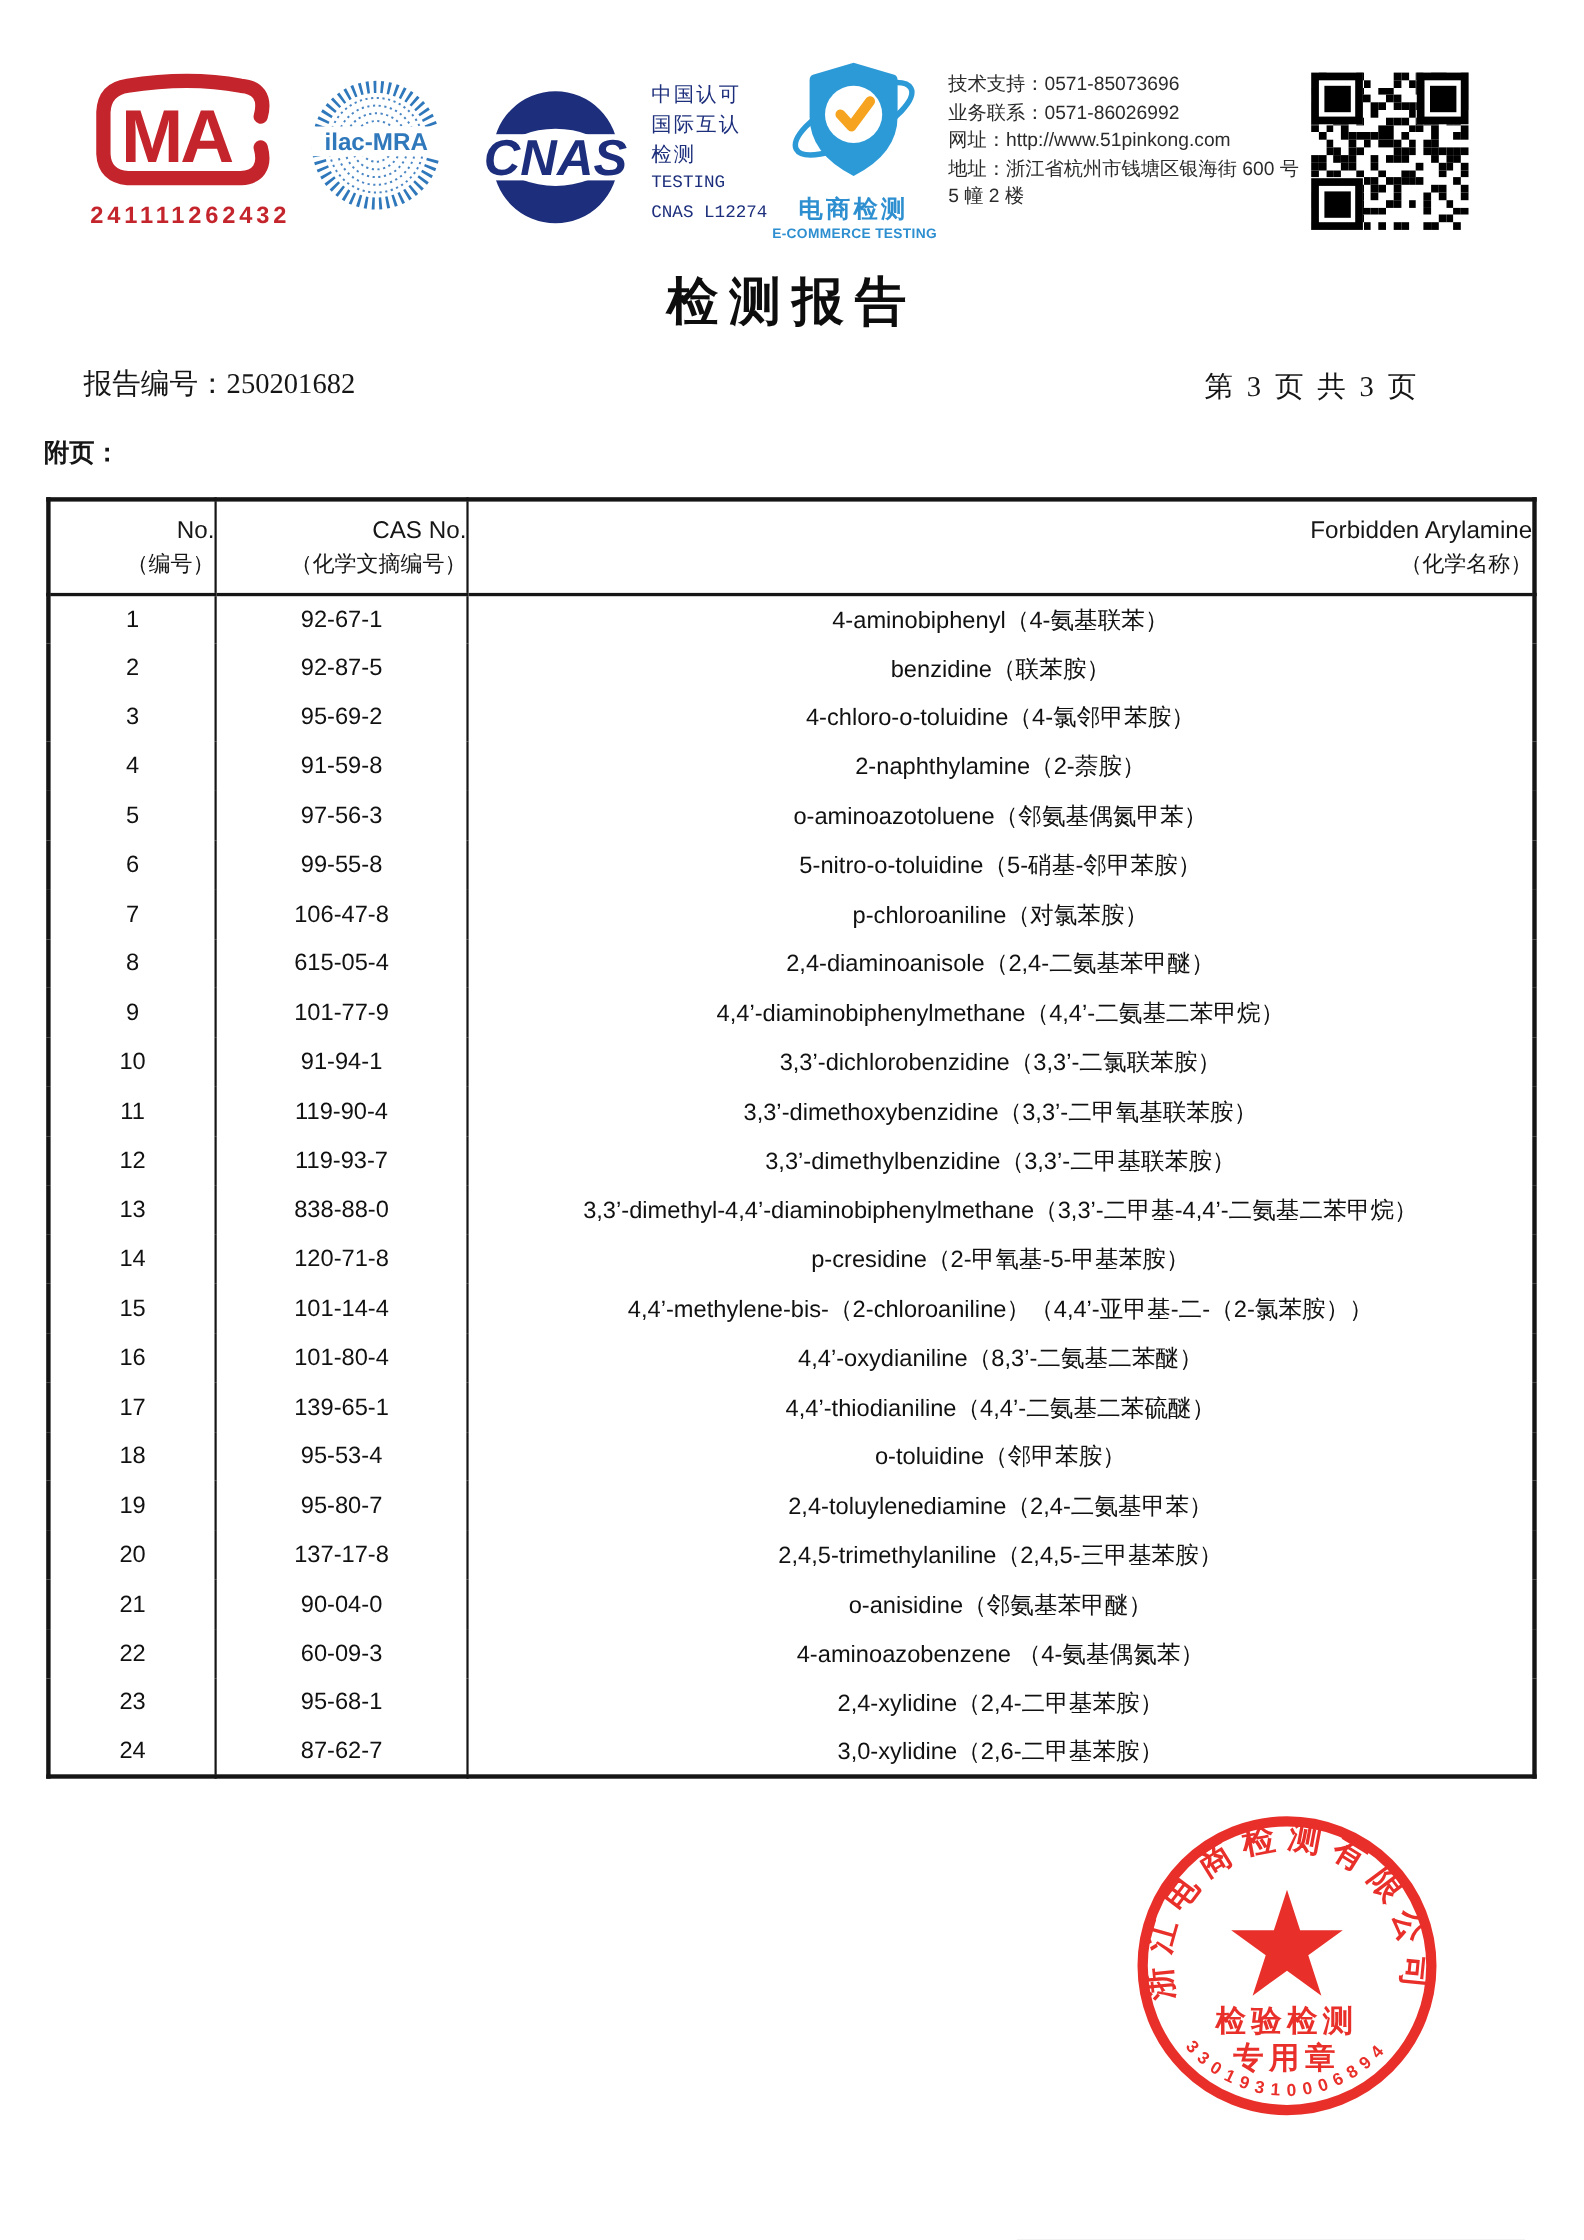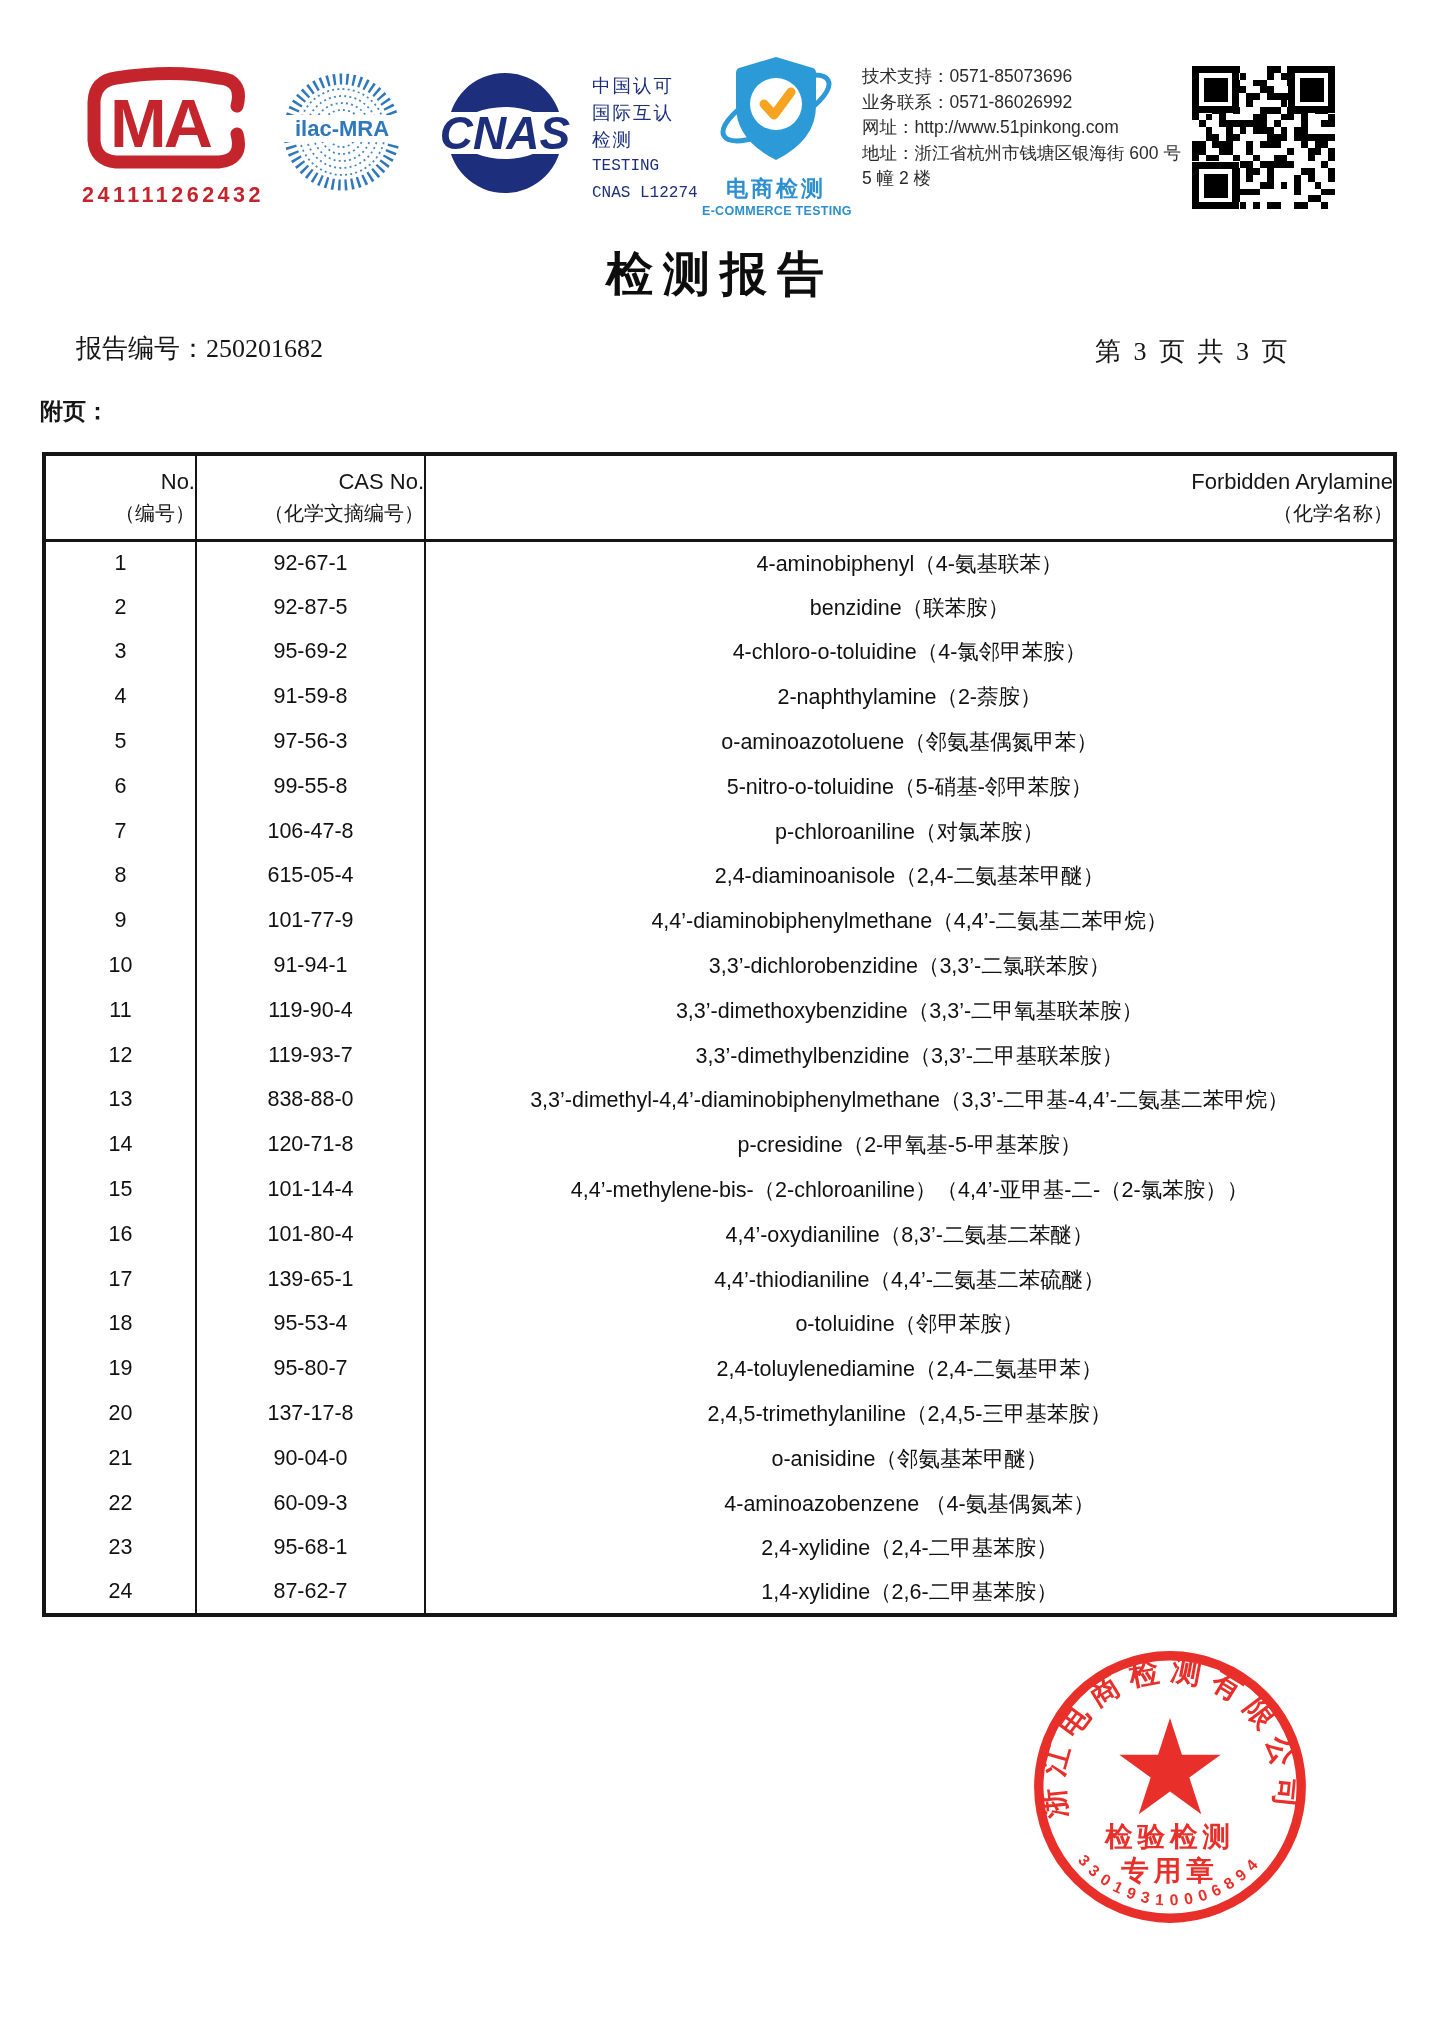--- a/index.html
+++ b/index.html
@@ -10,21 +10,21 @@
     margin:0 auto; overflow:hidden; color:#161616;
   }
 
   
   .cma-block { position:absolute; left:80px; top:66px; width:186px; }
   .cma-num {
     margin-top:3px; text-align:center; color:#c4242b; font-weight:bold;
     font-size:21.5px; letter-spacing:3.5px; white-space:nowrap;
   }
   .ilac-block { position:absolute; left:278px; top:68px; }
-  .cnas-block { position:absolute; left:420px; top:72px;text-align:right; }
+  .cnas-block { position:absolute; left:420px; top:82px;text-align:right; }
   .accred-block { position:absolute; left:592px; top:72px; color:#1d2f7c; }
   .accred-cn { font-size:18.5px; line-height:27px; letter-spacing:2px; }
   .accred-en { font-family:"Liberation Mono", monospace; font-size:16px; line-height:27px; }
 
   .shield-block { position:absolute; left:690px; top:54px; width:148px; text-align:center;margin-left:12px; }
   .shield-cn { margin-top:2px; color:#2d8fd0; font-weight:bold; font-size:22px; letter-spacing:3px; }
   .shield-en { color:#2d8fd0; font-weight:bold; font-size:12.5px; letter-spacing:0.3px; white-space:nowrap; }
 
   .contact-block { position:absolute; left:862px; top:64px; width:330px;
     font-size:17.5px; line-height:25.5px; color:#2b2b2b; }
@@ -725,21 +725,21 @@
           <td class="c-name">4-aminoazobenzene （4-氨基偶氮苯）</td>
         </tr>
         <tr>
           <td class="c-no">23</td>
           <td class="c-cas">95-68-1</td>
           <td class="c-name">2,4-xylidine（2,4-二甲基苯胺）</td>
         </tr>
         <tr>
           <td class="c-no">24</td>
           <td class="c-cas">87-62-7</td>
-          <td class="c-name">1,4-xylidine（2,6-二甲基苯胺）</td>
+          <td class="c-name">3,0-xylidine（2,6-二甲基苯胺）</td>
         </tr>
     </tbody>
   </table>
 
   <div class="stamp">
     <svg width="296" height="296" viewBox="-150 -150 300 300">
       <defs>
         <path id="arc-top" d="M -97.9 45.7 A 108 108 0 1 1 97.9 45.7" fill="none"></path>
         <path id="arc-bottom" d="M -98.3 68.8 A 120 120 0 0 0 98.3 68.8" fill="none"></path>
       </defs>

